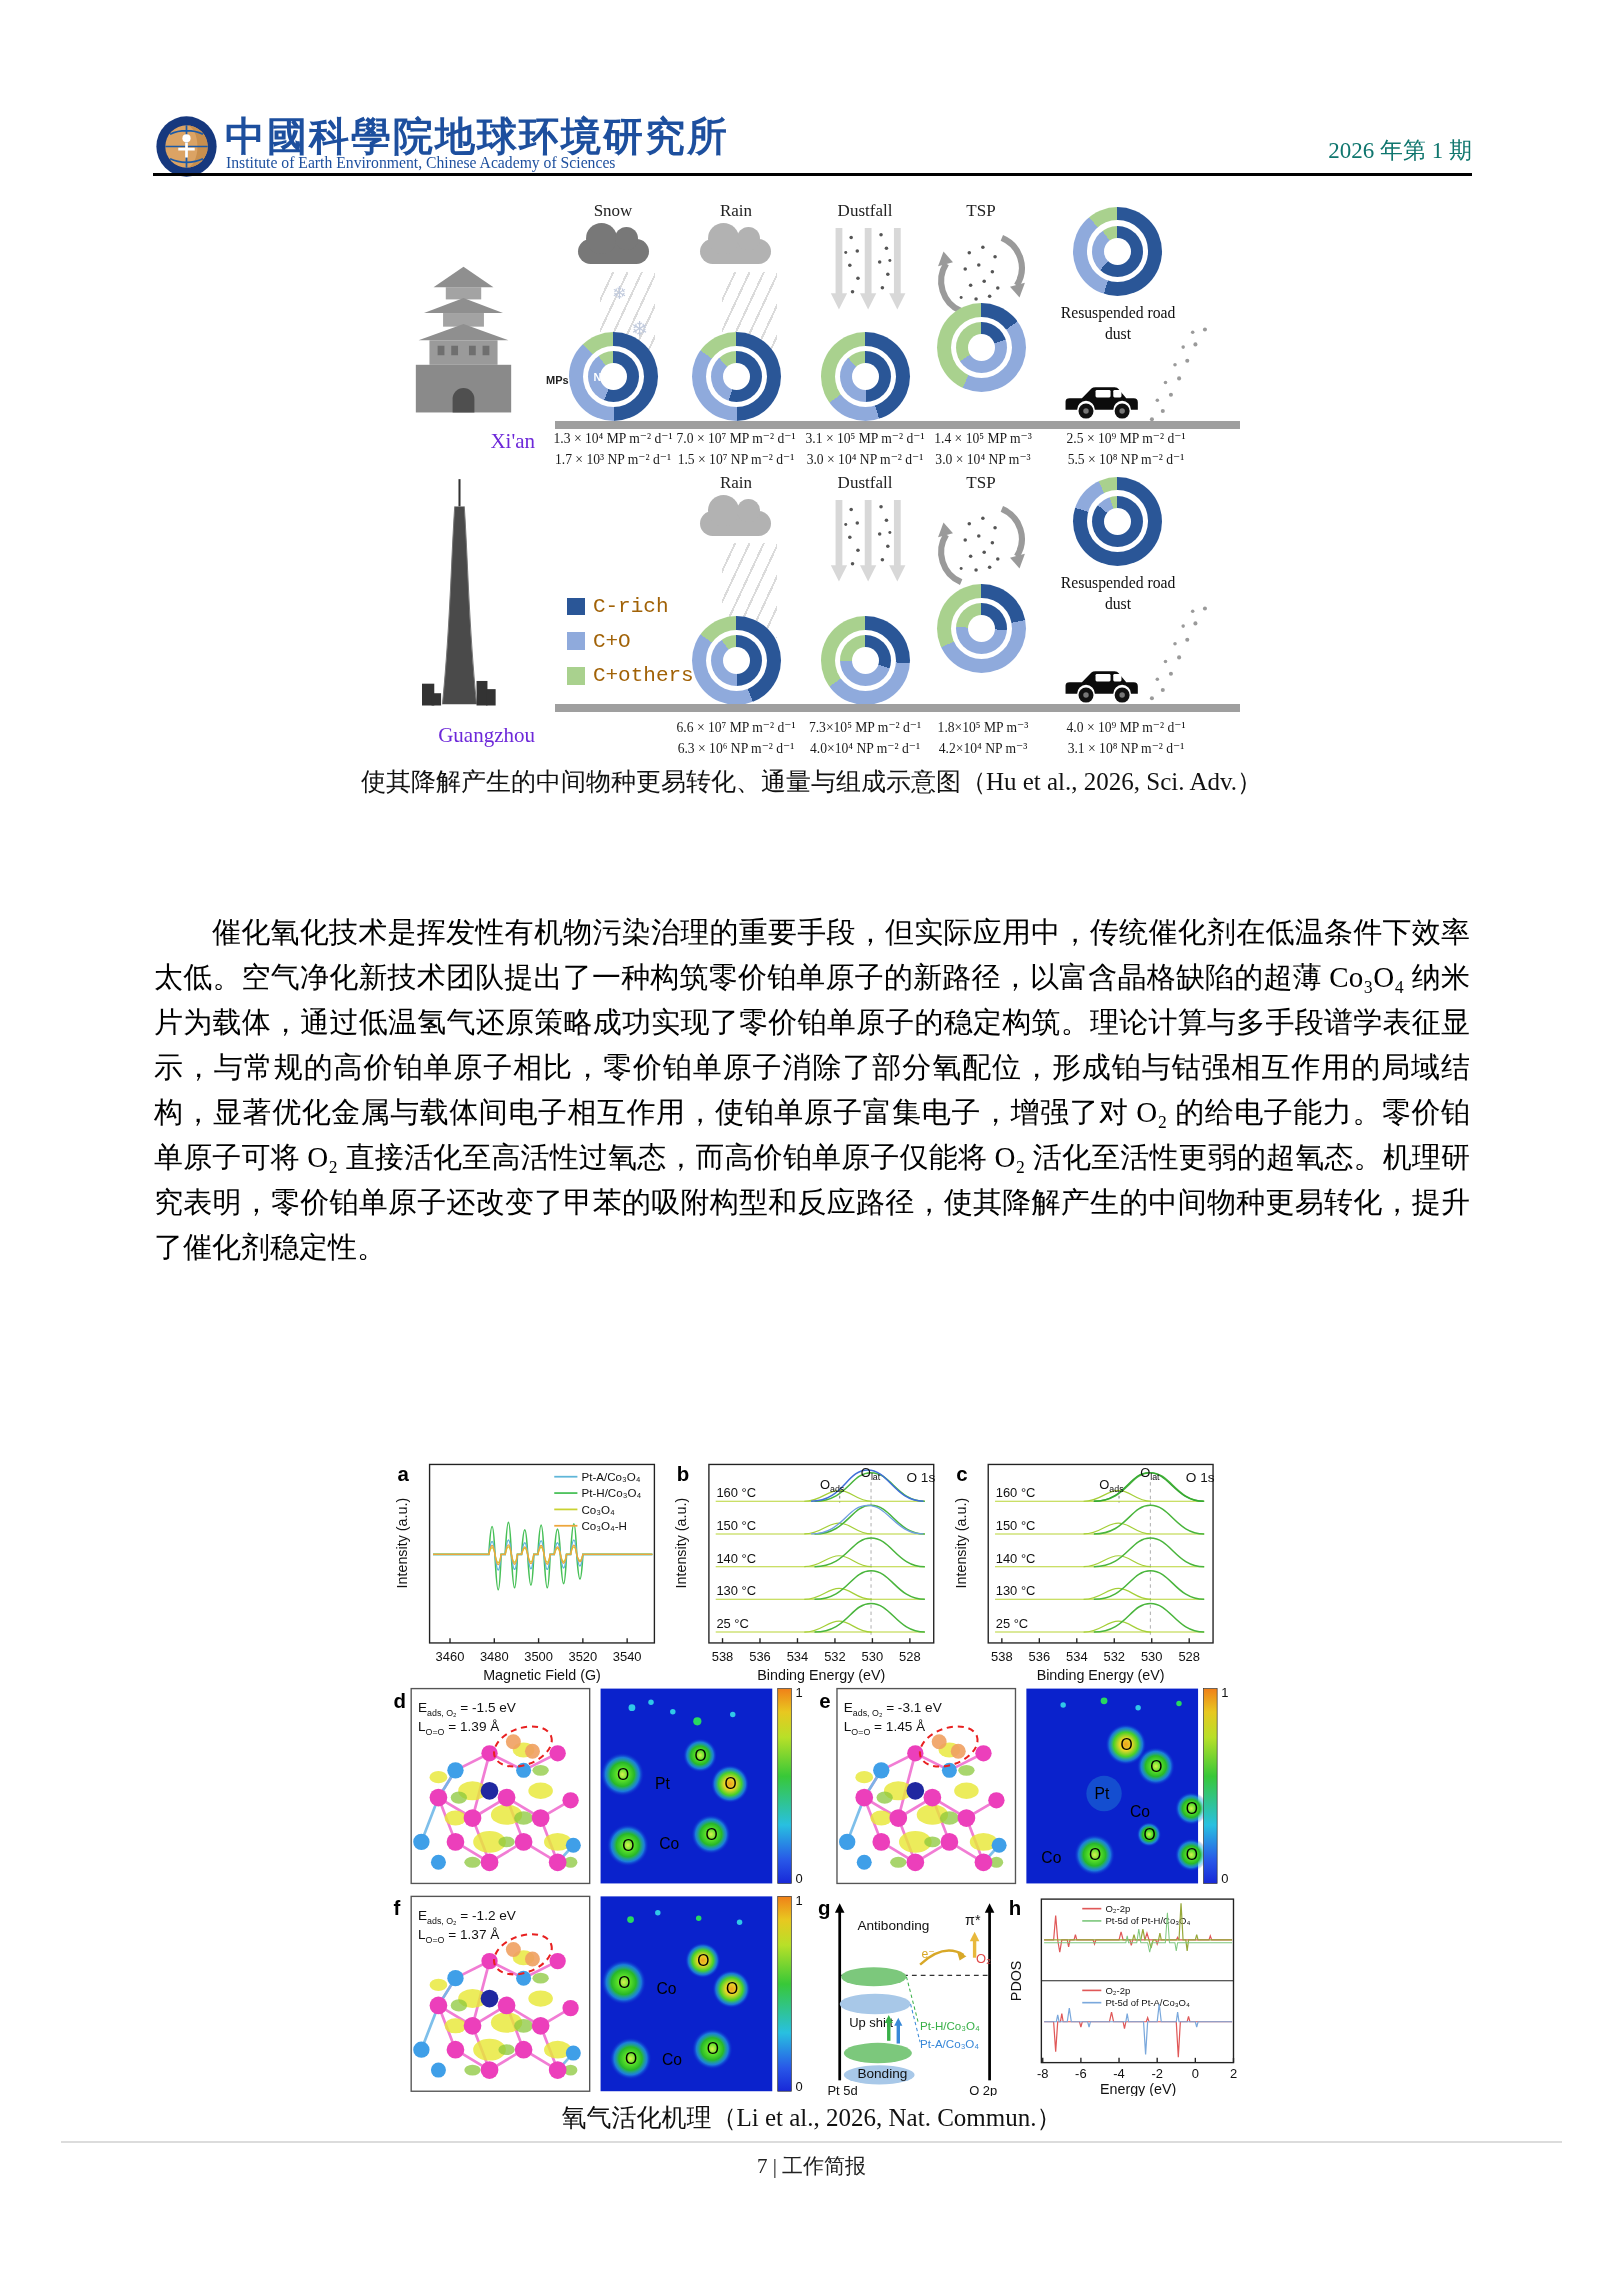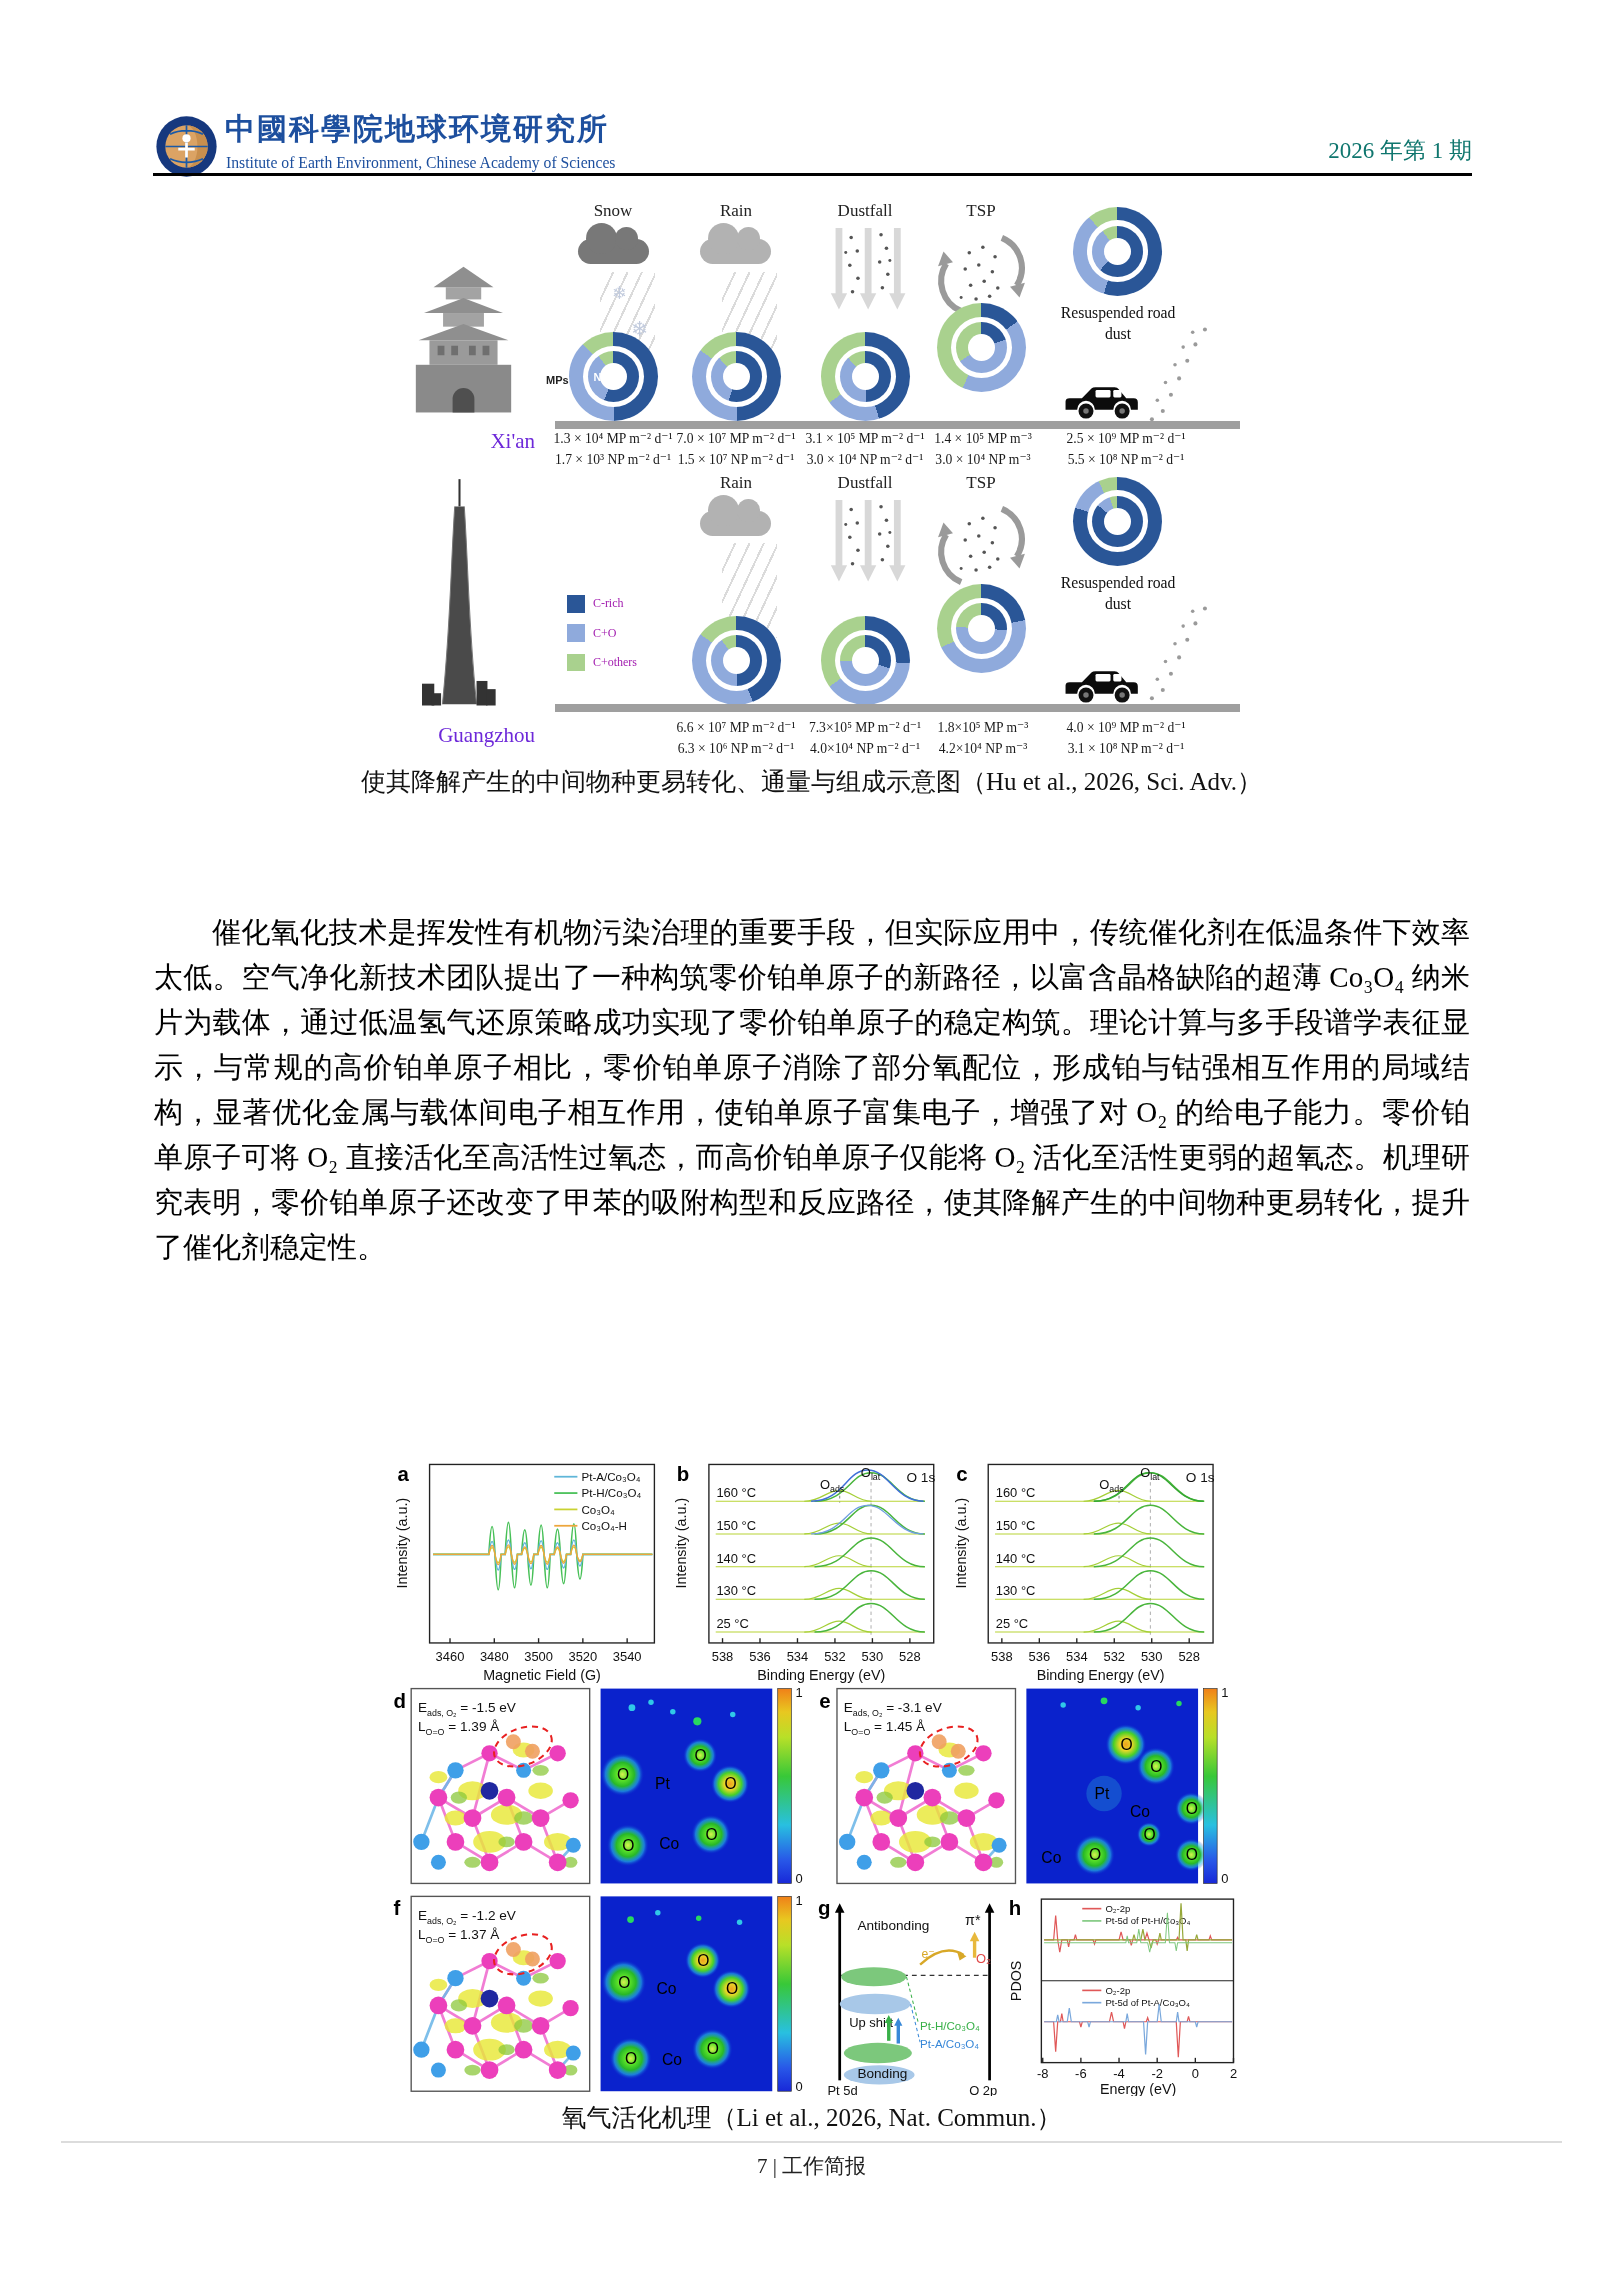--- a/index.html
+++ b/index.html
@@ -1,21 +1,21 @@
 <!DOCTYPE html>
 <html style="font-size:11px"><head>
 <meta charset="utf-8">
 <style>
   html,body{margin:0;padding:0;background:#ffffff;}
   .page{position:relative;width:1623px;height:2295px;background:#fff;overflow:hidden;
         font-family:"Liberation Serif","DejaVu Serif",serif;color:#111;}
   .abs{position:absolute;}
   
   .hdr-emblem{left:155px;top:115px;}
-  .hdr-cn{left:225px;top:109px;font-size:30px;font-weight:bold;color:#1d4f9e;letter-spacing:2px;white-space:nowrap;}
+  .hdr-cn{left:225px;top:109px;font-size:40px;font-weight:bold;color:#1d4f9e;letter-spacing:2px;white-space:nowrap;}
   .hdr-en{left:226px;top:154px;font-size:15.7px;color:#1d4f9e;white-space:nowrap;}
   .issue{right:151px;top:135px;font-size:23px;color:#0f766e;}
   .hdr-rule{left:153px;right:151px;top:173px;height:3.4px;background:#000;}
   
   .fig1{left:395px;top:201px;width:845px;height:556px;}
   .ftype{font-size:17px;color:#222;text-align:center;width:136px;transform:translateX(-50%);}
   .cloud{width:71px;height:24.5px;border-radius:13.6px;}
   .cloud::before{content:"";position:absolute;width:31px;height:31px;border-radius:50%;background:inherit;top:-16.4px;left:8.2px;}
   .cloud::after{content:"";position:absolute;width:23px;height:23px;border-radius:50%;background:inherit;top:-11.6px;left:37px;}
   .fall{width:55px;height:95px;opacity:.55;
@@ -24,21 +24,21 @@
   .donut{width:89px;height:89px;}
   .dc{position:absolute;border-radius:50%;}
   .dcw{position:absolute;border-radius:50%;background:#fff;}
   .road{height:7.5px;background:#9f9f9f;}
   .vals{width:177px;transform:translateX(-50%);text-align:center;font-size:13.6px;line-height:20.5px;color:#1a1a1a;white-space:nowrap;}
   .city{font-size:21px;color:#6d28d9;text-align:right;width:150px;transform:translateX(-50%);}
   .resus{width:123px;transform:translateX(-50%);text-align:center;font-size:15.7px;line-height:20.5px;color:#111;}
   .mnp{position:absolute;font-size:11px;font-weight:bold;font-family:Liberation Sans, sans-serif;}
   .lg-item{display:flex;align-items:center;gap:8.2px;margin-bottom:11.6px;}
   .lg-sw{width:17.7px;height:17.7px;display:inline-block;}
-  .lg-tx{font-size:12px;color:#a21caf;}
+  .lg-tx{font-size:21px;color:#a16207;font-family:Liberation Mono, monospace;}
   
   .cap{left:0;width:1623px;text-align:center;font-size:25px;color:#111;}
   .h4{left:0;width:1623px;text-align:center;font-size:34px;font-weight:bold;color:#000;}
   .para{left:154px;width:1316px;font-size:29px;line-height:1.55;text-align:justify;text-indent:2em;color:#000;}
   
   .fig2{left:392px;top:1459px;}
   svg text{font-family:"Liberation Sans","DejaVu Sans",sans-serif;}
   .plabel{font-size:30px;font-weight:bold;fill:#000;}
   .frame{fill:#fff;stroke:#222;stroke-width:2;}
   .alabel{font-size:21px;fill:#111;}

